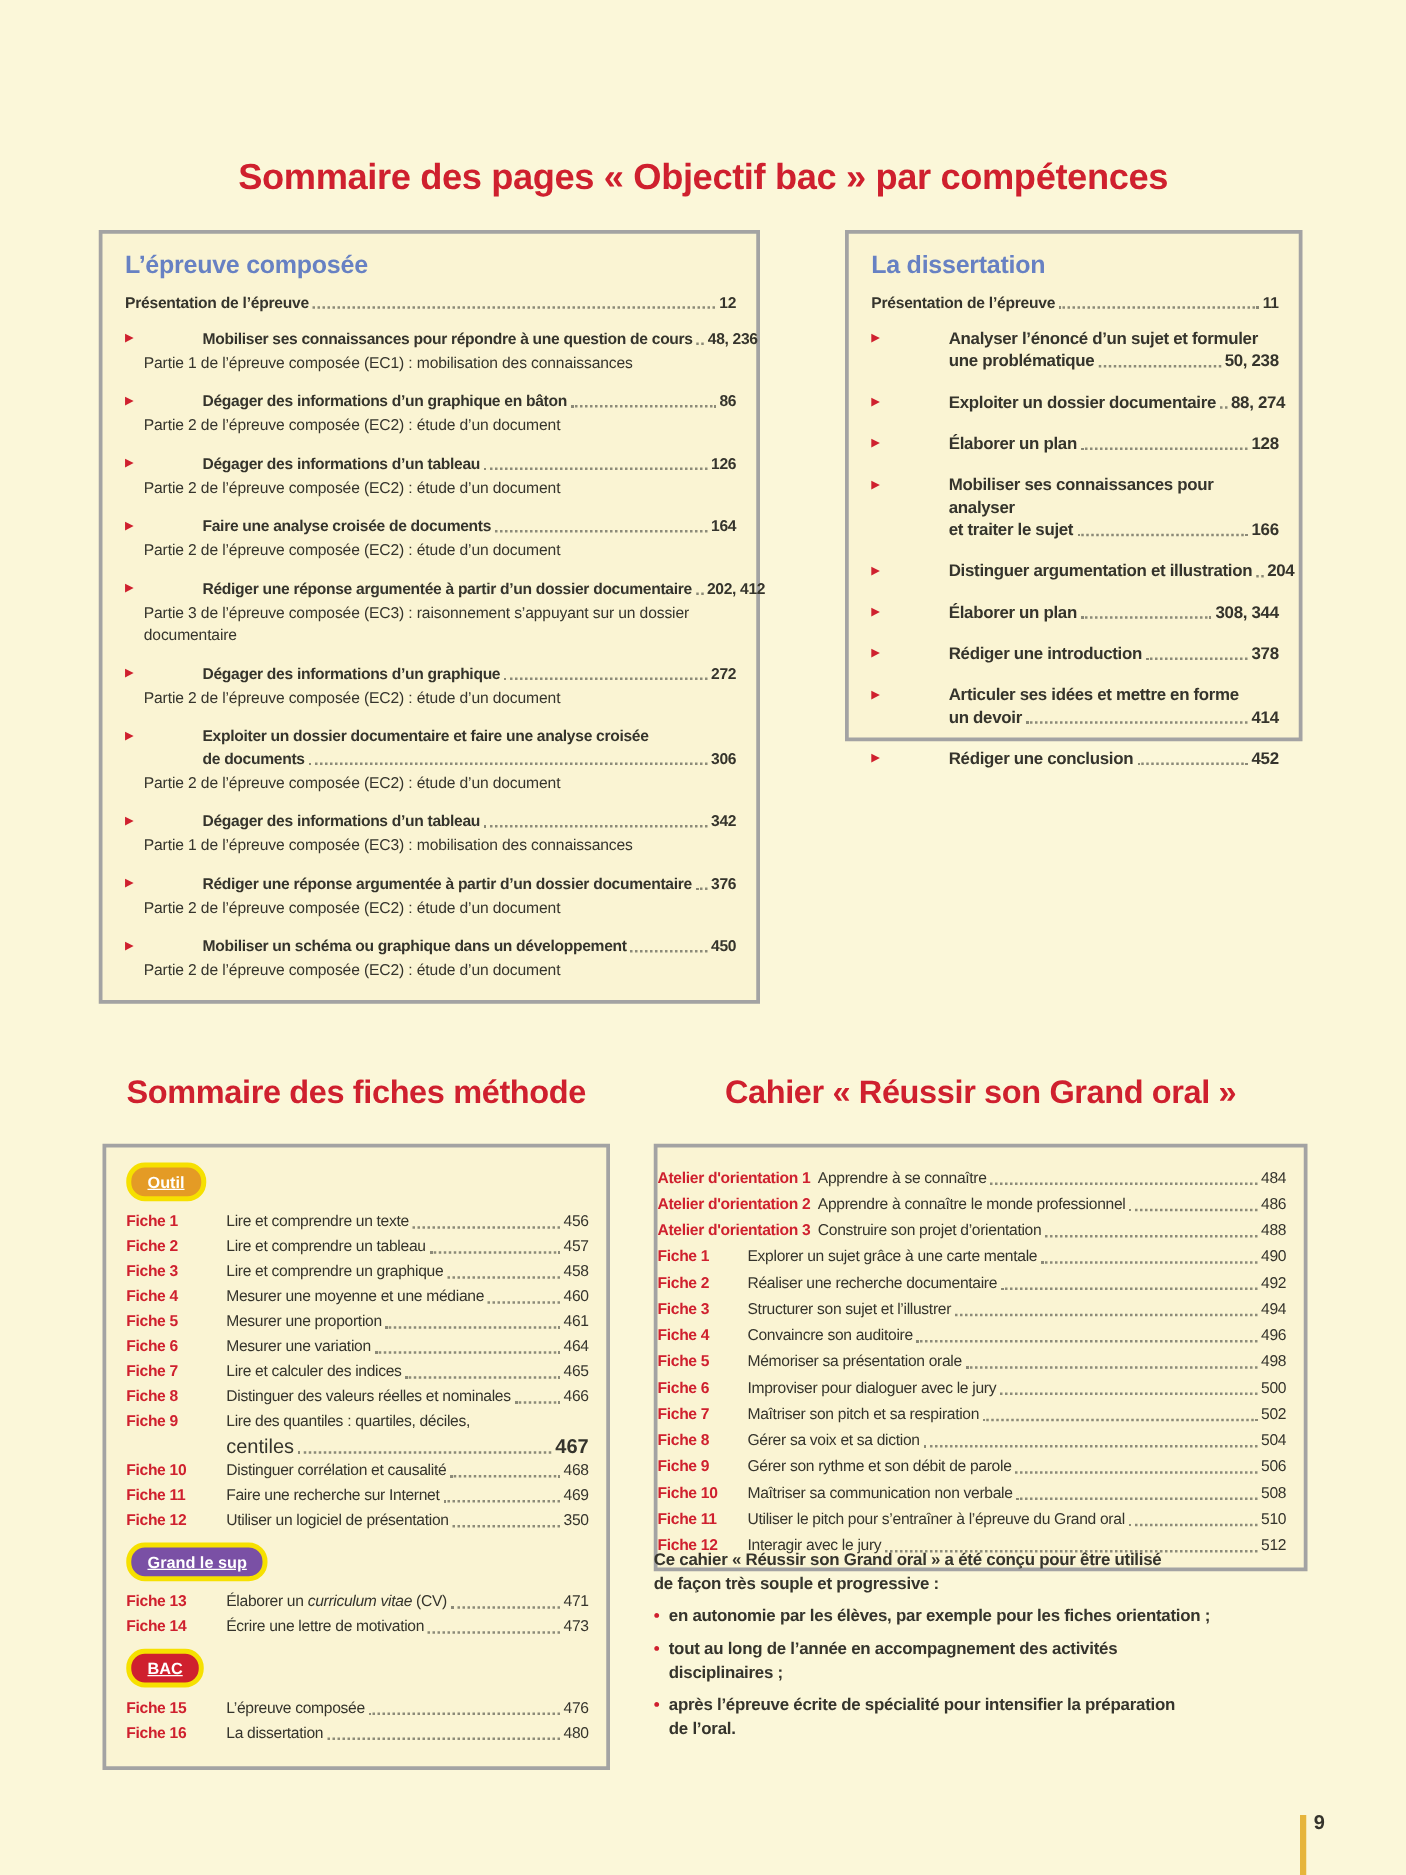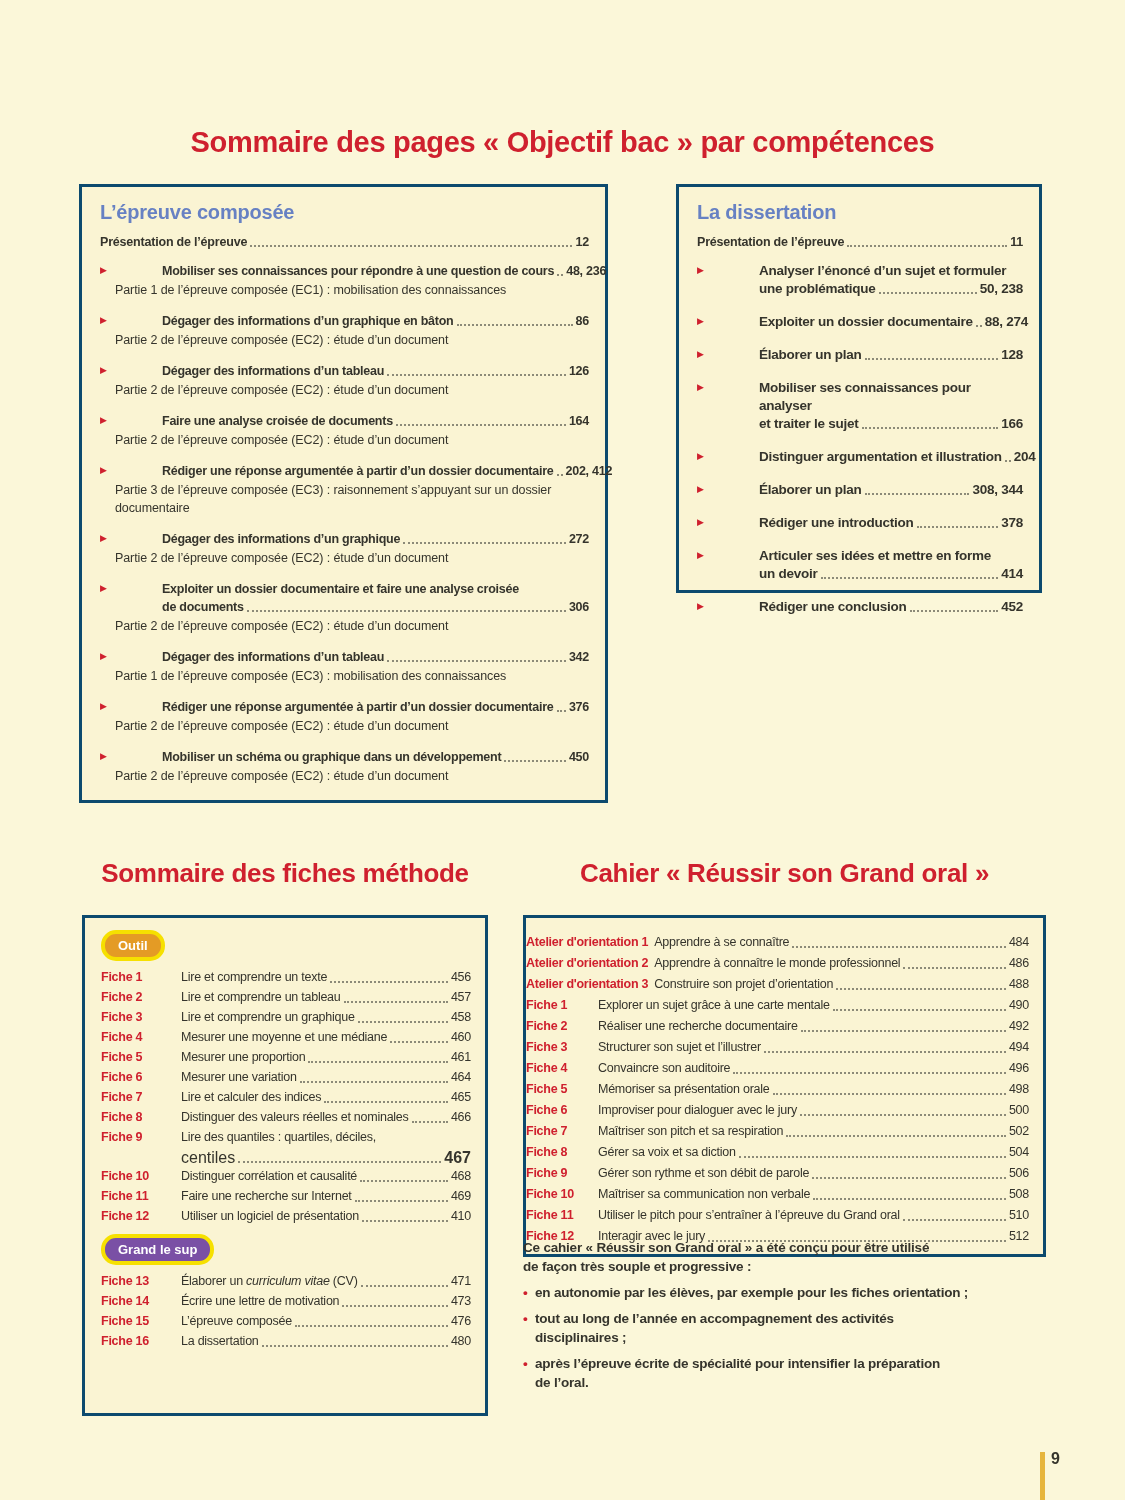--- a/index.html
+++ b/index.html
@@ -13,21 +13,21 @@
     font-size:29px; font-weight:bold; color:#CF202E; letter-spacing:-0.3px;
   }
   .section-title {
     position:absolute; text-align:center; font-size:26px; font-weight:bold;
     color:#CF202E; letter-spacing:-0.3px;
   }
   #fiches-title { top:858px; left:82px;  width:406px; }
   #oral-title   { top:858px; left:523px; width:523px; }
 
   .box {
-    position:absolute; border:3px solid #0c4a6e; background:#FAF4D3;
+    position:absolute; border:3px solid #a3a3a3; background:#FAF4D3;
     box-sizing:border-box;
   }
   #epreuve-box      { left:79px;  top:184px; width:529px; height:619px; padding:14px 16px 10px 18px; }
   #dissertation-box { left:676px; top:184px; width:366px; height:409px; padding:14px 16px 10px 18px; }
   #fiches-box       { left:82px;  top:915px; width:406px; height:501px; padding:12px 14px 8px 16px; }
   #oral-box         { left:523px; top:915px; width:523px; height:342px; padding:14px 14px 8px 0; }
 
   .box-title { color:#6781C3; font-size:20px; font-weight:bold; margin:0 0 9px 0; letter-spacing:-0.2px; }
 
   .pres { display:flex; font-weight:bold; font-size:12.5px; line-height:18px; margin-bottom:11px; letter-spacing:-0.2px; }
@@ -40,21 +40,21 @@
   #dissertation-box .eline { font-size:13.5px; }
   .lline { display:flex; }
   .etext { white-space:nowrap; }
   .dots  { flex:1 1 6px; min-width:6px; margin:0 3px; border-bottom:2px dotted #8C8A78; align-self:flex-end; transform:translateY(-4px); }
   .pg    { white-space:nowrap; font-weight:bold; }
   .esub  { font-weight:normal; font-size:12.5px; line-height:18px; margin-top:1px; letter-spacing:-0.1px; }
 
   .badge {
     display:inline-block; border:4px solid #F6E000; border-radius:15px;
     color:#ffffff; font-weight:bold; font-size:13px; line-height:17px;
-    padding:3px 13px; margin:7px 0 7px 0;
+    padding:3px 13px; margin:7px 0 7px 0;text-decoration:underline;
   }
   .badge-wrap:first-child .badge { margin-top:0; }
 
   .frow { display:flex; font-size:12.5px; line-height:19px; letter-spacing:-0.25px; margin-bottom:1px; }
   .flabel { color:#CF202E; font-weight:bold; flex:none; width:80px; white-space:nowrap; }
   .flabel.wide { width:auto; margin-right:6px; }
   #oral-box .flabel { width:72px; }
   #oral-box .flabel.wide { width:auto; }
   #oral-box .frow { line-height:20px; }
   .ftext { white-space:nowrap; }
@@ -376,35 +376,36 @@
       <div class="frow">
         <span class="flabel">Fiche 11</span>
         <span class="ftext">Faire une recherche sur Internet</span>
         <span class="dots"></span>
         <span class="pg">469</span>
       </div>
       <div class="frow">
         <span class="flabel">Fiche 12</span>
         <span class="ftext">Utiliser un logiciel de présentation</span>
         <span class="dots"></span>
-        <span class="pg">410</span>
+        <span class="pg">350</span>
       </div>
       <div class="badge-wrap"><span class="badge" style="background: rgb(122, 80, 165);">Grand le sup</span></div>
       <div class="frow">
         <span class="flabel">Fiche 13</span>
         <span class="ftext">Élaborer un <i>curriculum vitae</i> (CV)</span>
         <span class="dots"></span>
         <span class="pg">471</span>
       </div>
       <div class="frow">
         <span class="flabel">Fiche 14</span>
         <span class="ftext">Écrire une lettre de motivation</span>
         <span class="dots"></span>
         <span class="pg">473</span>
       </div>
+      <div class="badge-wrap"><span class="badge" style="background: rgb(207, 32, 46);">BAC</span></div>
       <div class="frow">
         <span class="flabel">Fiche 15</span>
         <span class="ftext">L’épreuve composée</span>
         <span class="dots"></span>
         <span class="pg">476</span>
       </div>
       <div class="frow">
         <span class="flabel">Fiche 16</span>
         <span class="ftext">La dissertation</span>
         <span class="dots"></span>

